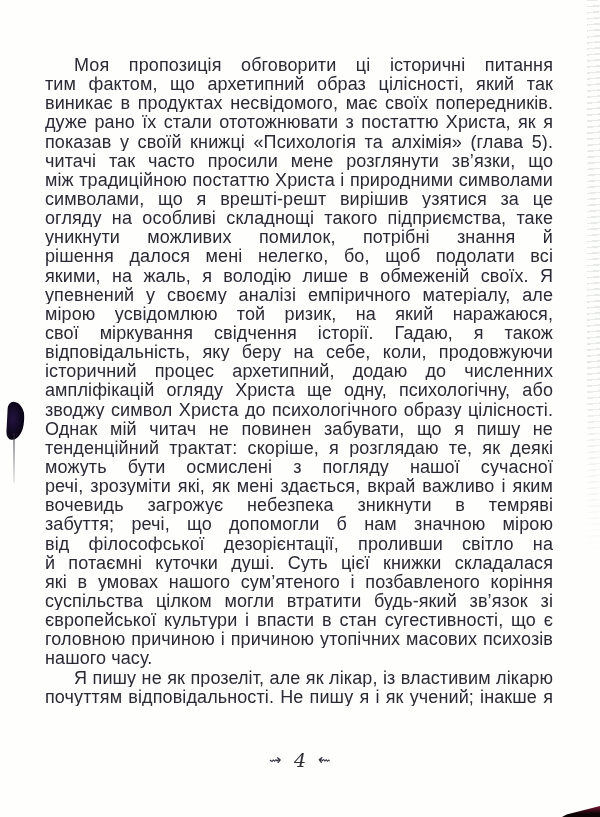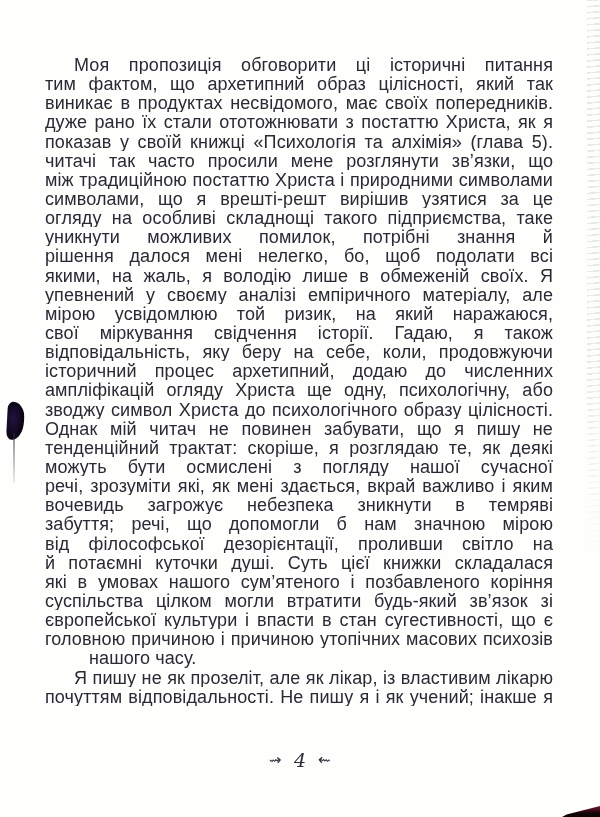--- a/index.html
+++ b/index.html
@@ -14,21 +14,21 @@
   }
   .text-block{
     position:absolute; left:45px; top:55px; width:508px;
     color:var(--ink); font-size:18px; letter-spacing:.1px;
   }
   .tline{
     height:19.15px; overflow:hidden; white-space:normal;
     text-align:justify; text-align-last:justify;
   }
   .tline.indent{text-indent:29px;}
-  .tline.left-last{text-align:right; text-align-last:left;margin-left:44px;}
+  .tline.left-last{text-align:right; text-align-last:left;}
   .footer{
     position:absolute; left:0; top:749px; width:600px;
     text-align:center; color:var(--ink);
   }
   .orn{
     font-size:15px; position:relative; top:-2px;
     display:inline-block; transform:rotate(-6deg); color:#343241;
   }
   .orn.flip{transform:rotate(6deg);}
   .pnum{

